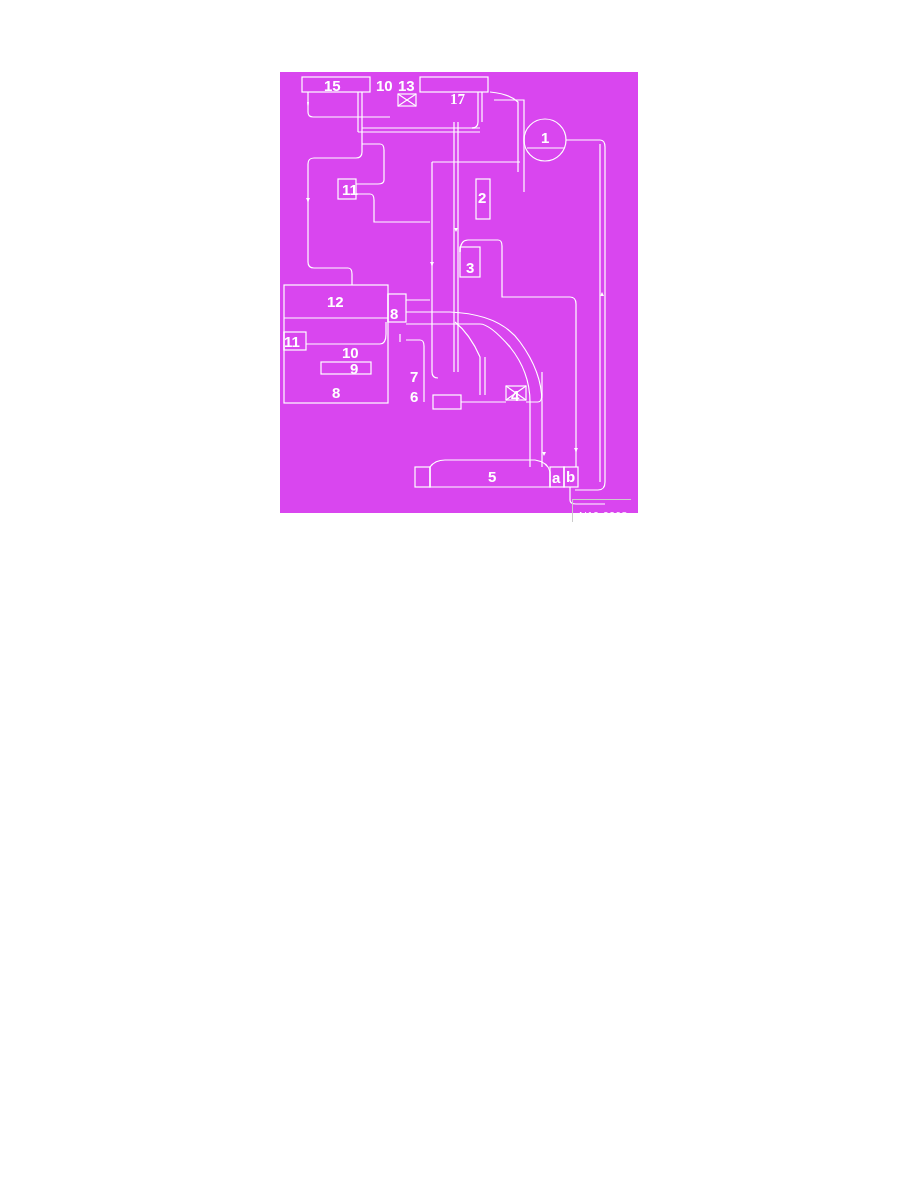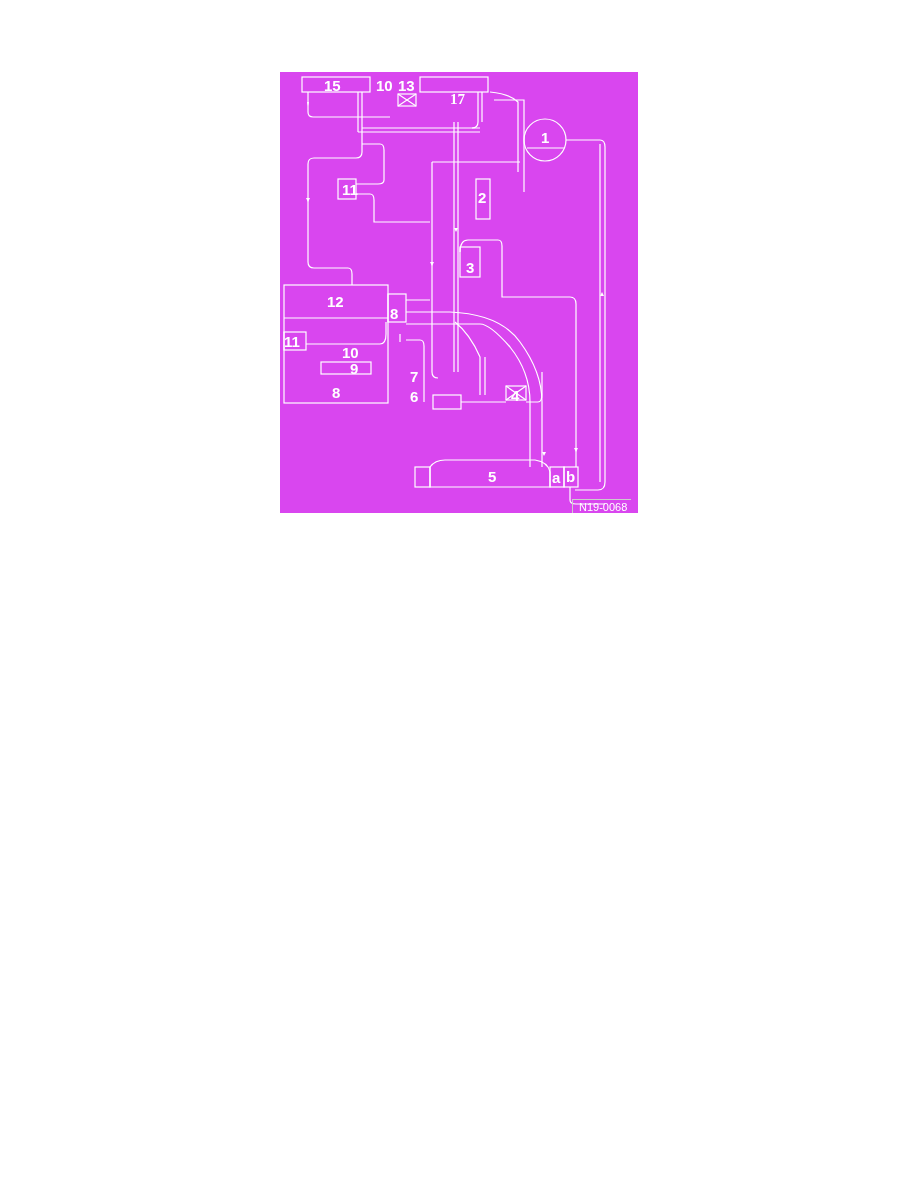--- a/index.html
+++ b/index.html
@@ -1,20 +1,20 @@
 <!DOCTYPE html>
 <html><head>
 <meta charset="utf-8">
 <style>
   html, body { margin:0; padding:0; background:#ffffff; }
   body { width:918px; height:1188px; position:relative; overflow:hidden; font-family:"Liberation Sans", sans-serif; }
   #figure { position:absolute; left:280px; top:72px; width:358px; height:441px; background:#d946ef; }
   #figure svg { position:absolute; left:0; top:0; }
   .lbl { position:absolute; color:#fff; font-weight:bold; font-size:15px; line-height:15px; font-family:"Liberation Sans", sans-serif; }
-  .ref { position:absolute; color:#fff; font-size:11px; font-family:Liberation Sans, sans-serif; border-left:1px solid #ccc; border-top:1px solid #ccc; padding:1px 4px 0 6px; }
+  .ref { position:absolute; color:#fff; font-size:11px; font-family:Liberation Sans, sans-serif; border-left:1px solid #ccc; border-top:1px solid #ccc; padding:10px 4px 0 6px; }
 </style>
 </head>
 <body>
 
 <div id="figure">
   <svg width="358" height="441" viewBox="0 0 358 441">
     <g fill="none" stroke="#fff" stroke-width="1.2">
 
       <rect x="22" y="5" width="68" height="15"></rect>
 

